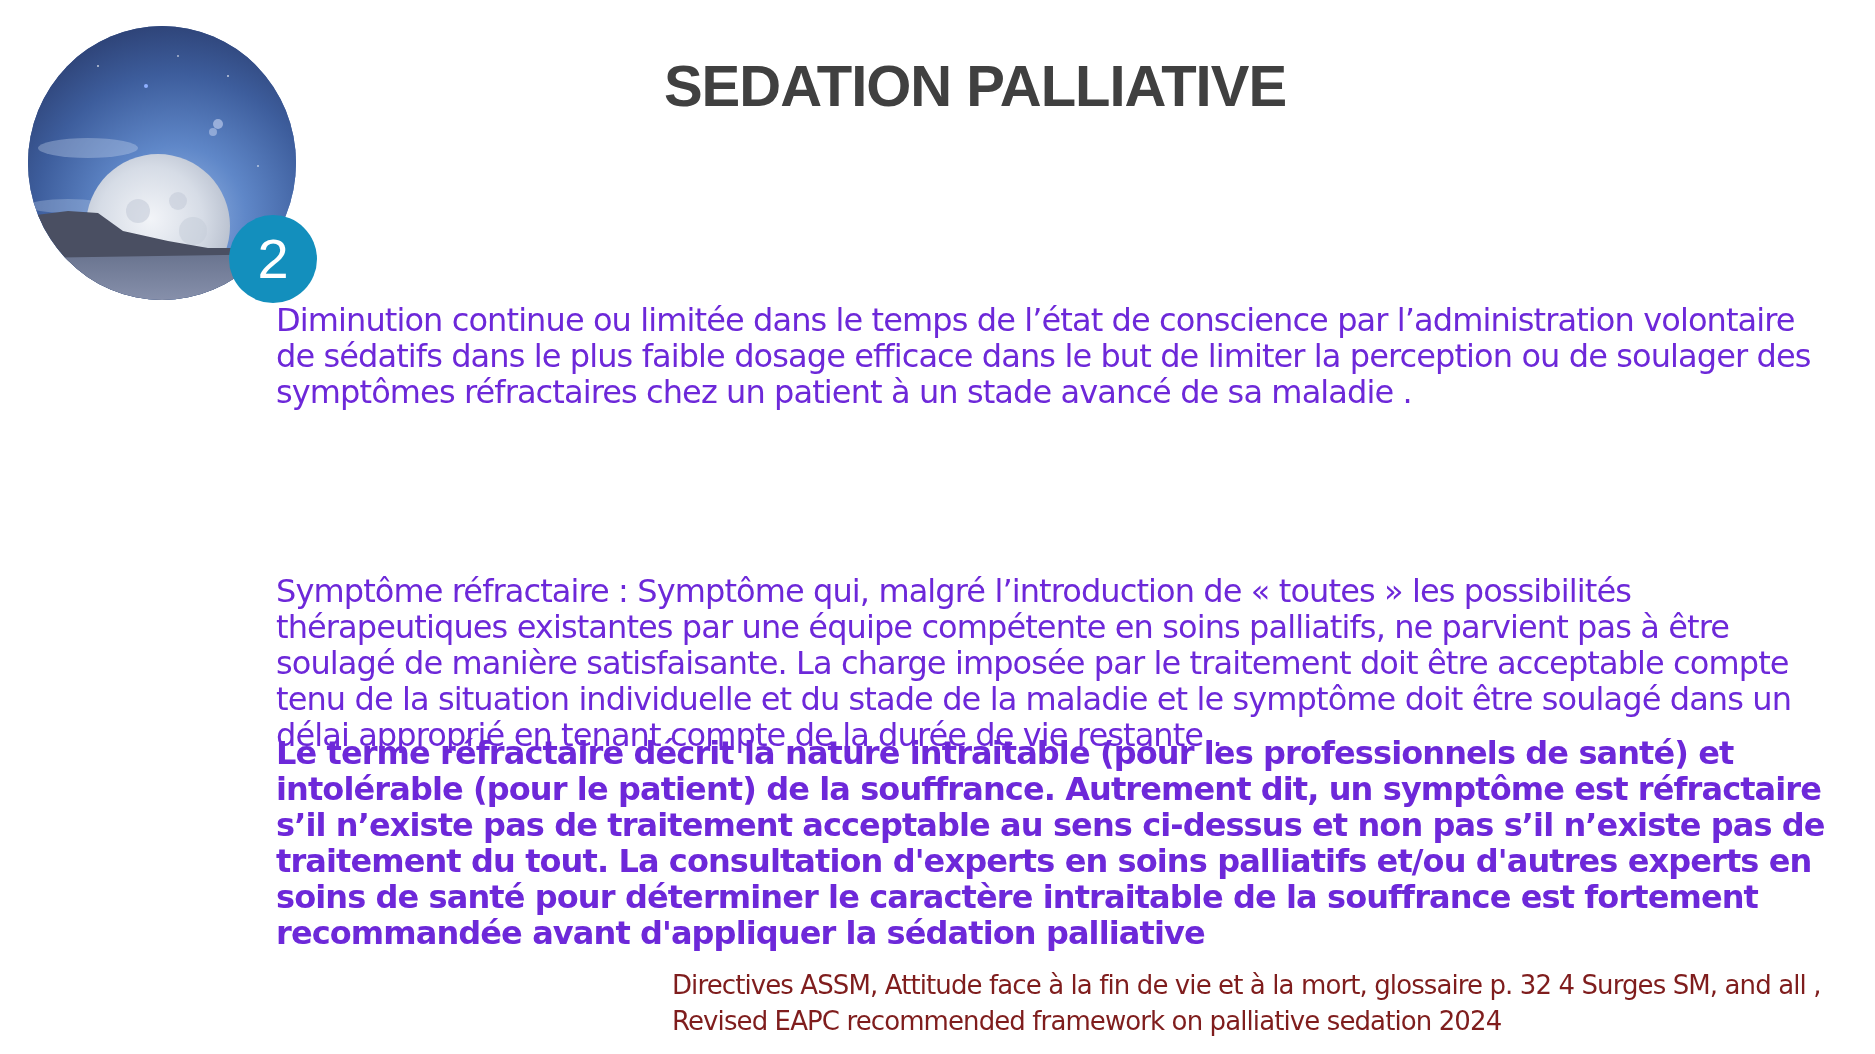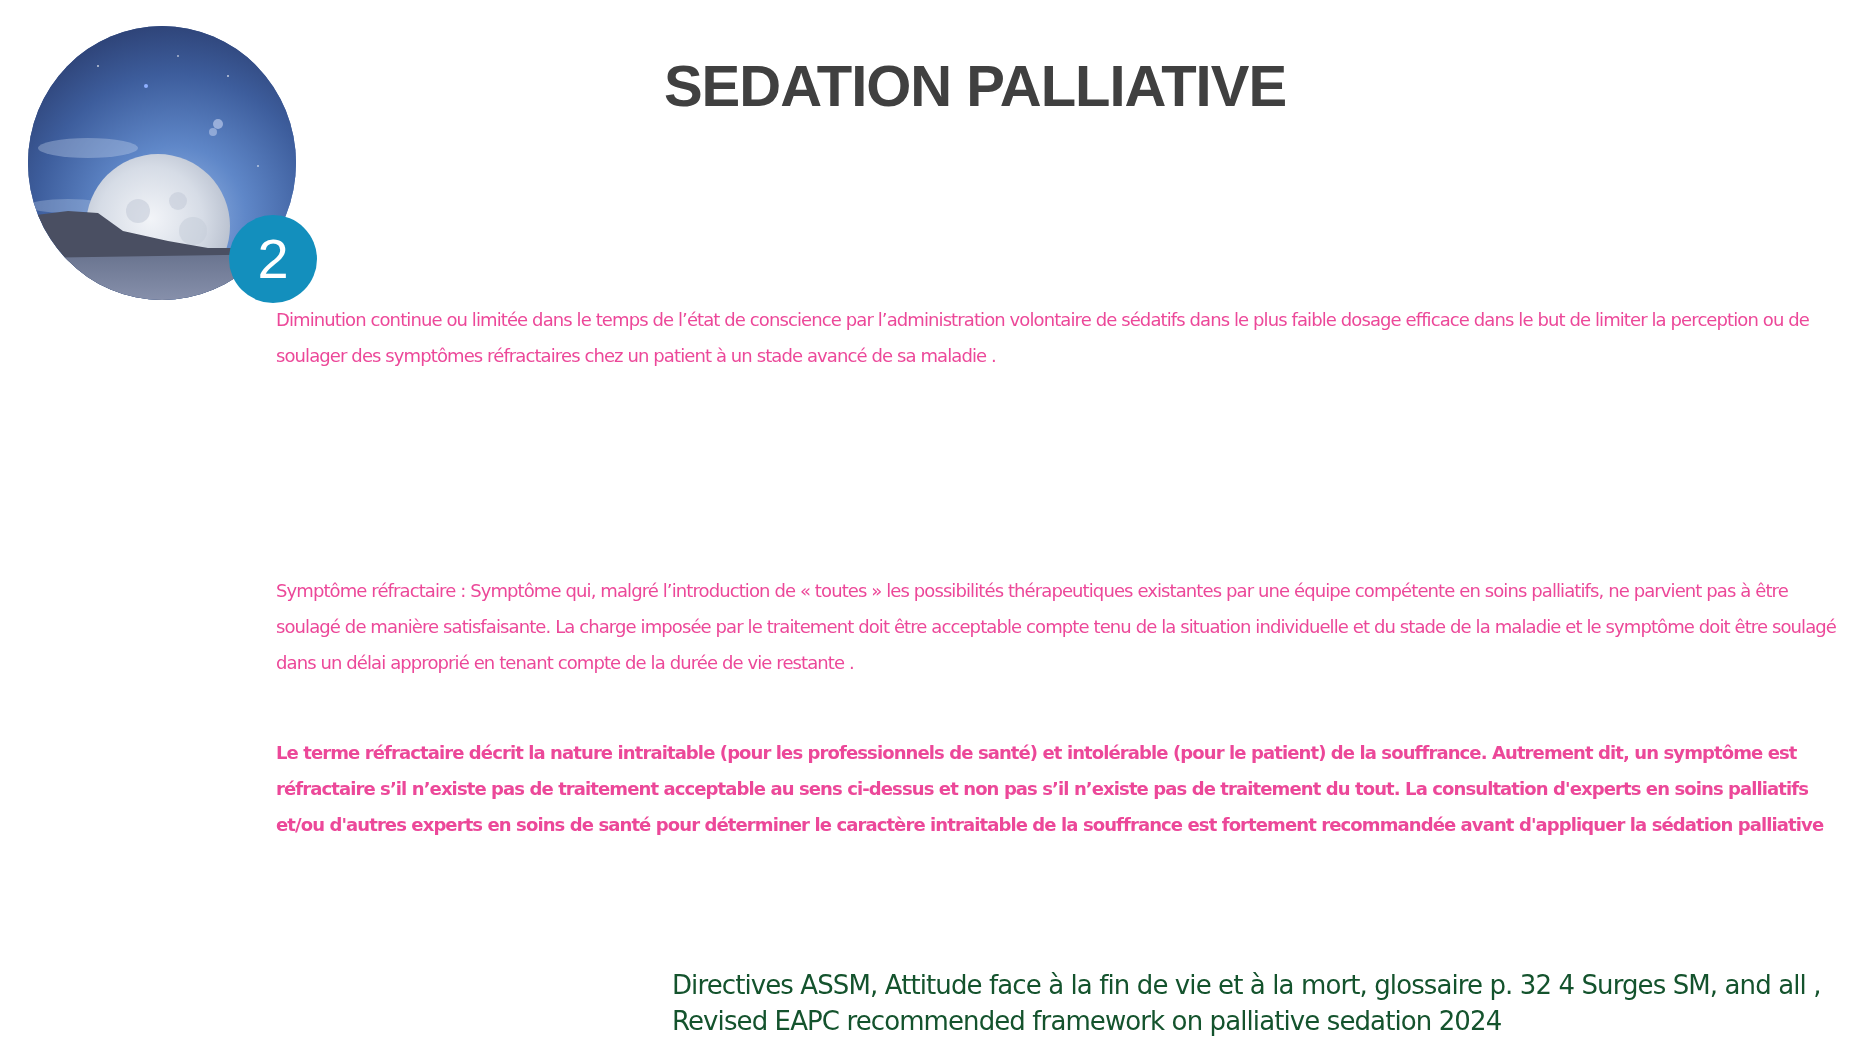--- a/index.html
+++ b/index.html
@@ -51,39 +51,39 @@
       font-size: 58px;
       letter-spacing: -1px;
       color: #404040;
       margin: 0;
     }
     .para {
       position: absolute;
       left: 276px;
       width: 1560px;
       font-family: "DejaVu Sans", sans-serif;
-      font-size: 18px;
+      font-size: 32px;
       line-height: 36px;
       letter-spacing: -0.9px;
-      color: #ec4899;
+      color: #6d28d9;
       margin: 0;
     }
     .para-def { top: 302px; }
     .para-refractory { top: 573px; }
     .para-term { top: 735px; font-weight: bold; }
     .citation {
       position: absolute;
       left: 672px;
       top: 967px;
       width: 1180px;
       font-family: "DejaVu Sans", sans-serif;
       font-size: 26px;
       line-height: 36px;
       letter-spacing: -0.9px;
-      color: #14532d;
+      color: #7f1d1d;
       margin: 0;
     }
   </style>
 </head>
 <body>
 
 <div class="photo-circle">
   <svg viewBox="0 0 268 274" preserveAspectRatio="none">
     <defs>
       <radialGradient id="sky" cx="55%" cy="70%" r="75%">

